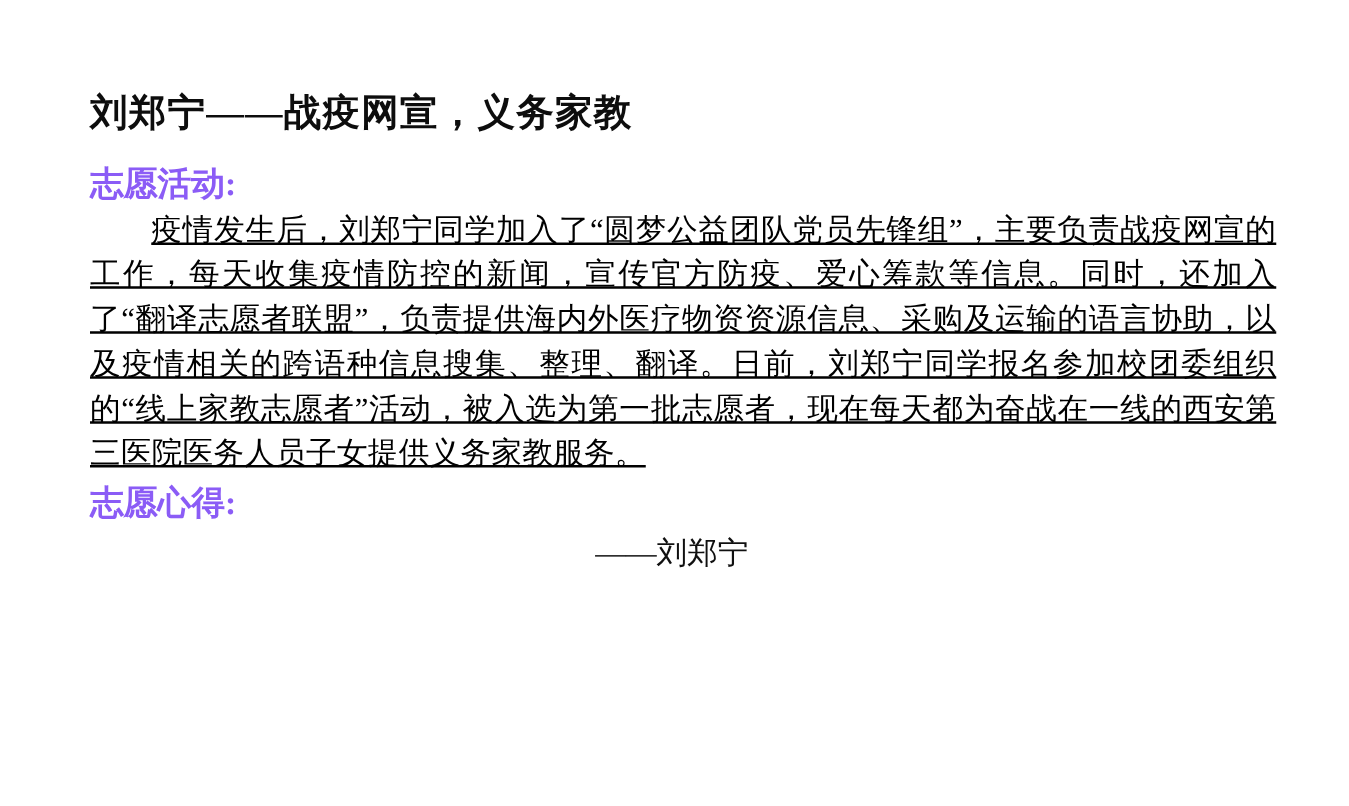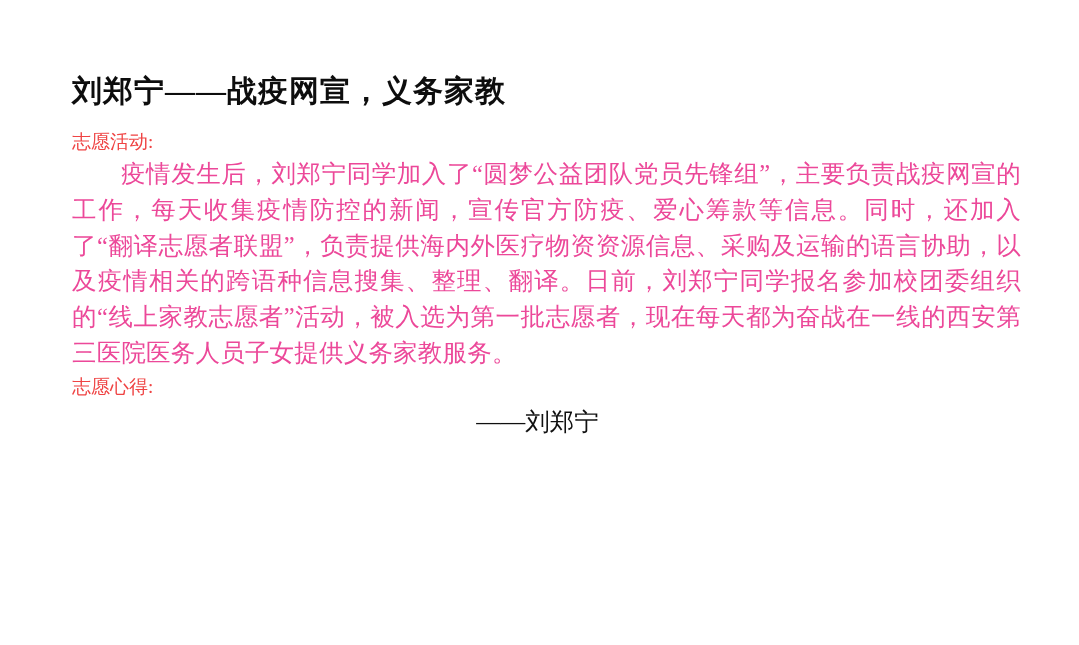--- a/index.html
+++ b/index.html
@@ -24,35 +24,36 @@
   }
   .doc-title {
     font-size: 30px;
     font-weight: bold;
     letter-spacing: 1px;
     line-height: 1.25;
     margin: 0 0 20px 0;
     color: #0d0d0d;
   }
   .section-heading {
-    font-size: 19px;
-    font-weight: normal;
+    font-size: 27px;
+    font-weight: bold;
     line-height: 1.3;
     margin: 0 0 2px 0;
-    color: #ef4444;
+    color: #8b5cf6;
   }
   .body-text {
     font-size: 24.5px;
     line-height: 1.46;
     text-align: justify;
     text-justify: inter-ideograph;
     text-indent: 2em;
     margin: 0 0 4px 0;
-    color: #ec4899;
+    color: #000000;
     letter-spacing: 0.2px;
+    text-decoration: underline;
   }
   .sig {
     font-size: 24.5px;
     line-height: 1.4;
     text-align: center;
     margin: 6px 0 0 0;
     padding-right: 18px;
     color: #101010;
   }
 </style>

